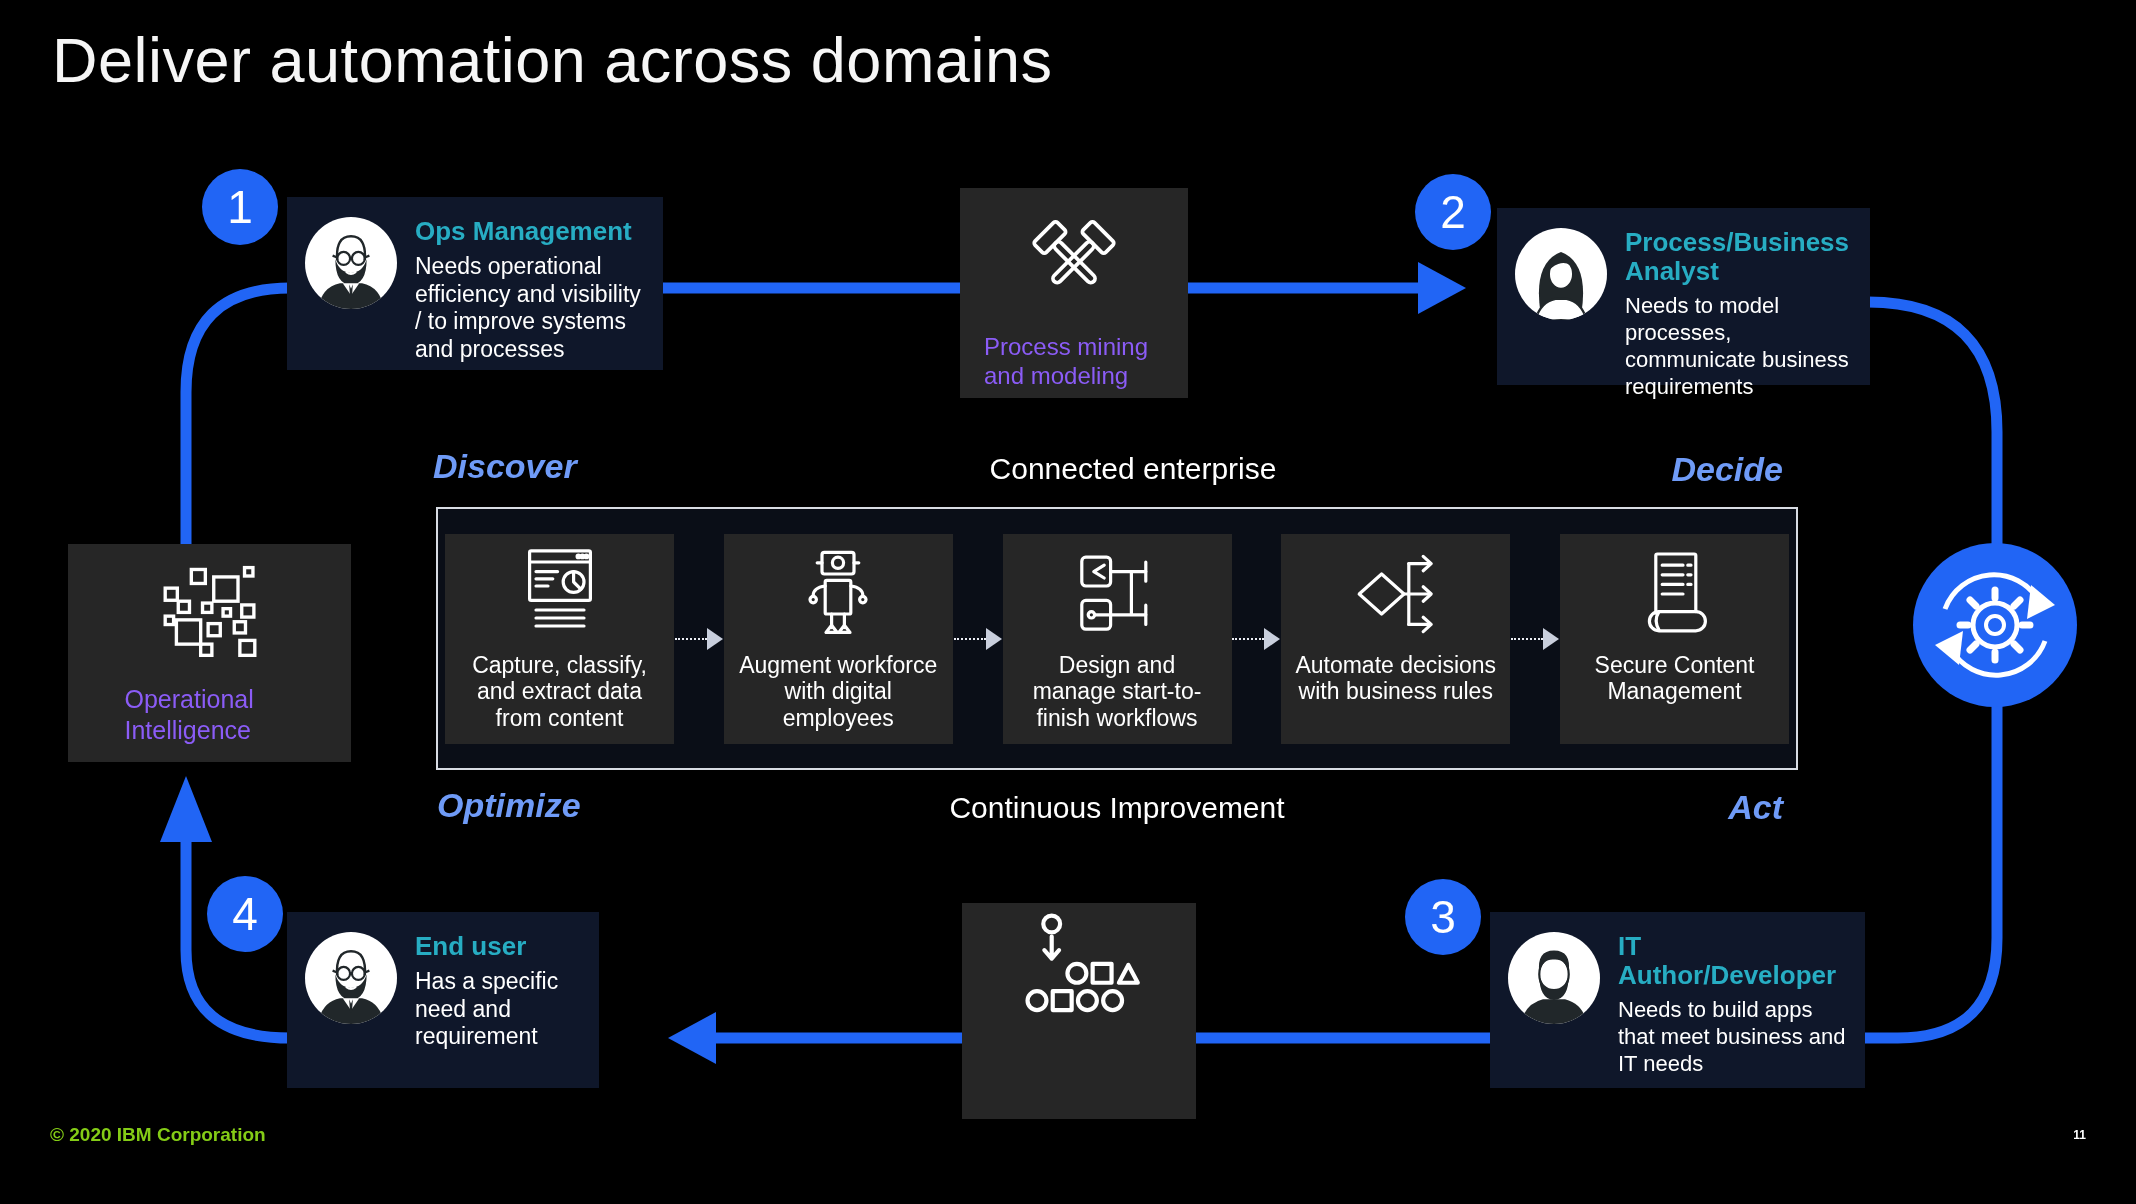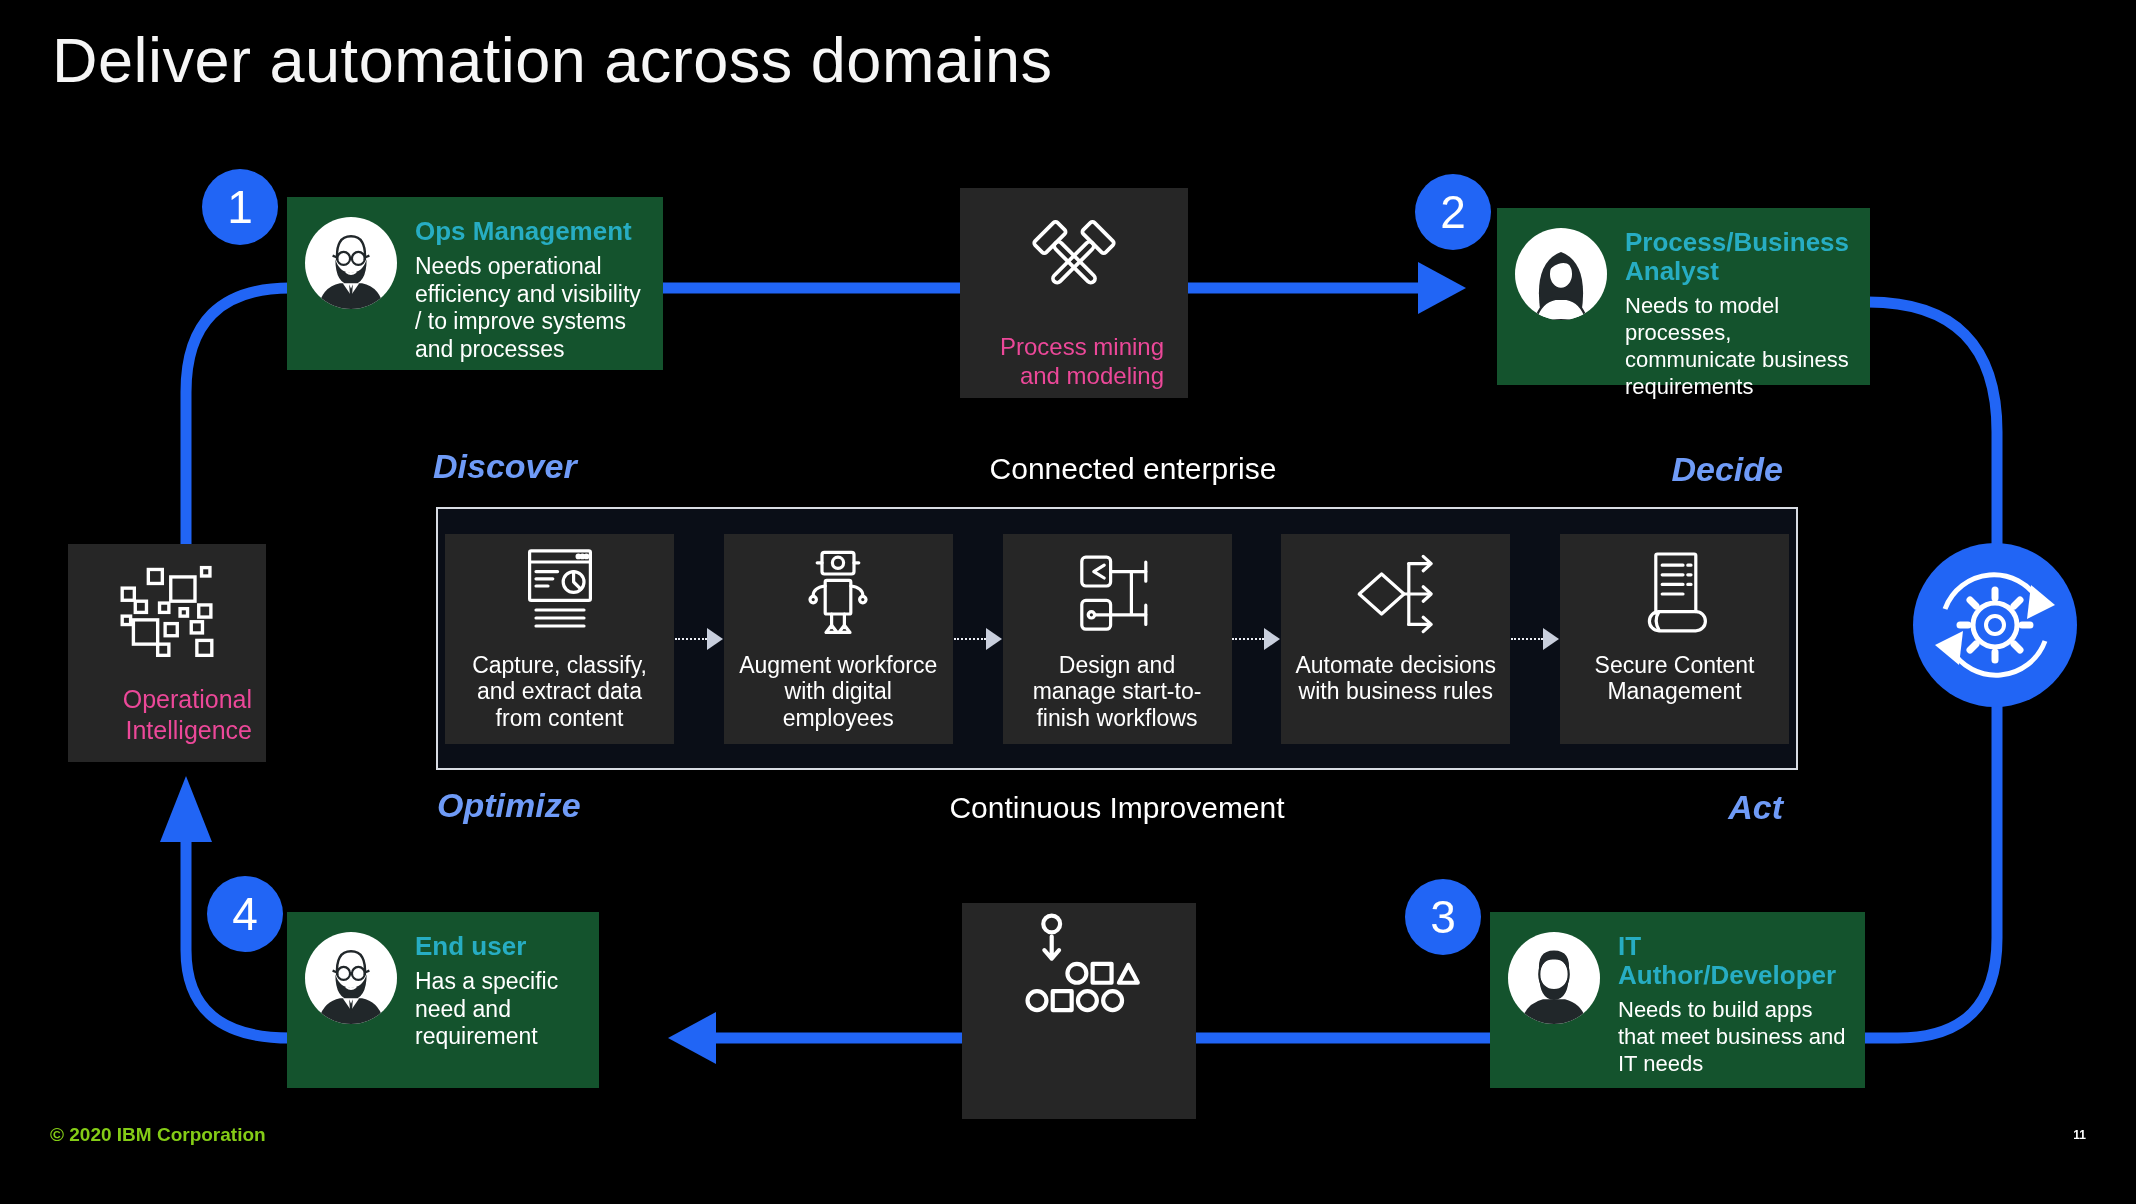--- a/index.html
+++ b/index.html
@@ -6,36 +6,36 @@
   body{width:2136px;height:1204px;position:relative;overflow:hidden;
        font-family:"Liberation Sans",sans-serif;color:#fff;}
   .abs{position:absolute;}
   
   .slide-title{left:52px;top:24px;font-size:63px;font-weight:400;color:#f6f6f6;letter-spacing:.5px;}
   .footer-left{left:50px;top:1124px;font-size:19px;font-weight:700;color:#84cc16;}
   .page-num{left:2046px;top:1128px;width:40px;text-align:right;font-size:12px;font-weight:700;color:#fff;}
   
   #flow{left:0;top:0;z-index:0;}
   
-  .card{background:#14532d;box-sizing:border-box;display:flex;gap:18px;align-items:flex-start;
+  .card{background:#0f172a;box-sizing:border-box;display:flex;gap:18px;align-items:flex-start;
         padding:20px 16px 14px 18px;z-index:2;}
   .avatar{width:92px;height:92px;border-radius:50%;background:#fff;overflow:hidden;flex:none;}
   .avatar svg{display:block;width:100%;height:100%;}
   .card-col{min-width:0;}
   .persona-name{color:#27adc3;font-weight:700;font-size:26px;line-height:1.12;margin-bottom:7px;}
   .persona-desc{color:#fff;font-size:23px;line-height:1.2;}
   .small-desc .persona-desc{font-size:22px;line-height:1.22;}
   
   .badge{width:76px;height:76px;border-radius:50%;background:#2165f5;color:#fff;display:flex;
          align-items:center;justify-content:center;font-size:46px;font-weight:500;z-index:3;}
   
   .node{background:#262626;box-sizing:border-box;display:flex;flex-direction:column;align-items:center;
         z-index:2;padding-top:16px;}
   .node-icon{display:flex;align-items:center;justify-content:center;}
-  .node-label{color:#ec4899;font-size:24px;line-height:1.22;text-align:right;margin-top:8px;}
+  .node-label{color:#8b5cf6;font-size:24px;line-height:1.22;text-align:left;margin-top:8px;}
   
   .band{left:436px;top:507px;width:1362px;height:263px;background:#0a0e17;border:2px solid #d8dce3;
         box-sizing:border-box;display:flex;align-items:center;justify-content:space-between;
         padding:0 7px;z-index:1;}
   .cap-box{width:229px;height:210px;background:#262626;box-sizing:border-box;display:flex;
            flex-direction:column;align-items:center;padding:8px 14px 6px;}
   .cap-icon{height:104px;display:flex;align-items:center;justify-content:center;}
   .cap-label{color:#fff;font-size:23px;line-height:1.17;text-align:center;margin-top:6px;}
   .cap-connector{width:48px;display:flex;align-items:center;}
   .cap-dots{flex:1;border-top:2px dotted #eceef5;}
@@ -171,21 +171,21 @@
         </g>
       <g transform="rotate(-45 60 56)">
           <rect x="42" y="12" width="34" height="17" rx="3"></rect>
           <rect x="54.5" y="29" width="9" height="58" rx="4.5"></rect>
         </g>
     </svg>
   </div>
   <div class="node-label" style="width:180px;">Process mining and modeling</div>
 </div>
 
-<div class="abs node" style="left:68px;top:544px;width:198px;height:218px;">
+<div class="abs node" style="left:68px;top:544px;width:283px;height:218px;">
   <div class="node-icon" style="height:116px;">
     <svg viewBox="0 0 120 120" width="112" height="112" stroke="#fff" fill="none" stroke-width="3.6">
       <rect x="40" y="8" width="15" height="15"></rect>
         <rect x="64" y="16" width="26" height="26"></rect>
       <rect x="97" y="6" width="9" height="9"></rect>
         <rect x="12" y="28" width="13" height="13"></rect>
       <rect x="26" y="42" width="12" height="12"></rect>
         <rect x="52" y="44" width="10" height="10"></rect>
       <rect x="74" y="50" width="8" height="8"></rect>
         <rect x="94" y="46" width="13" height="13"></rect>

